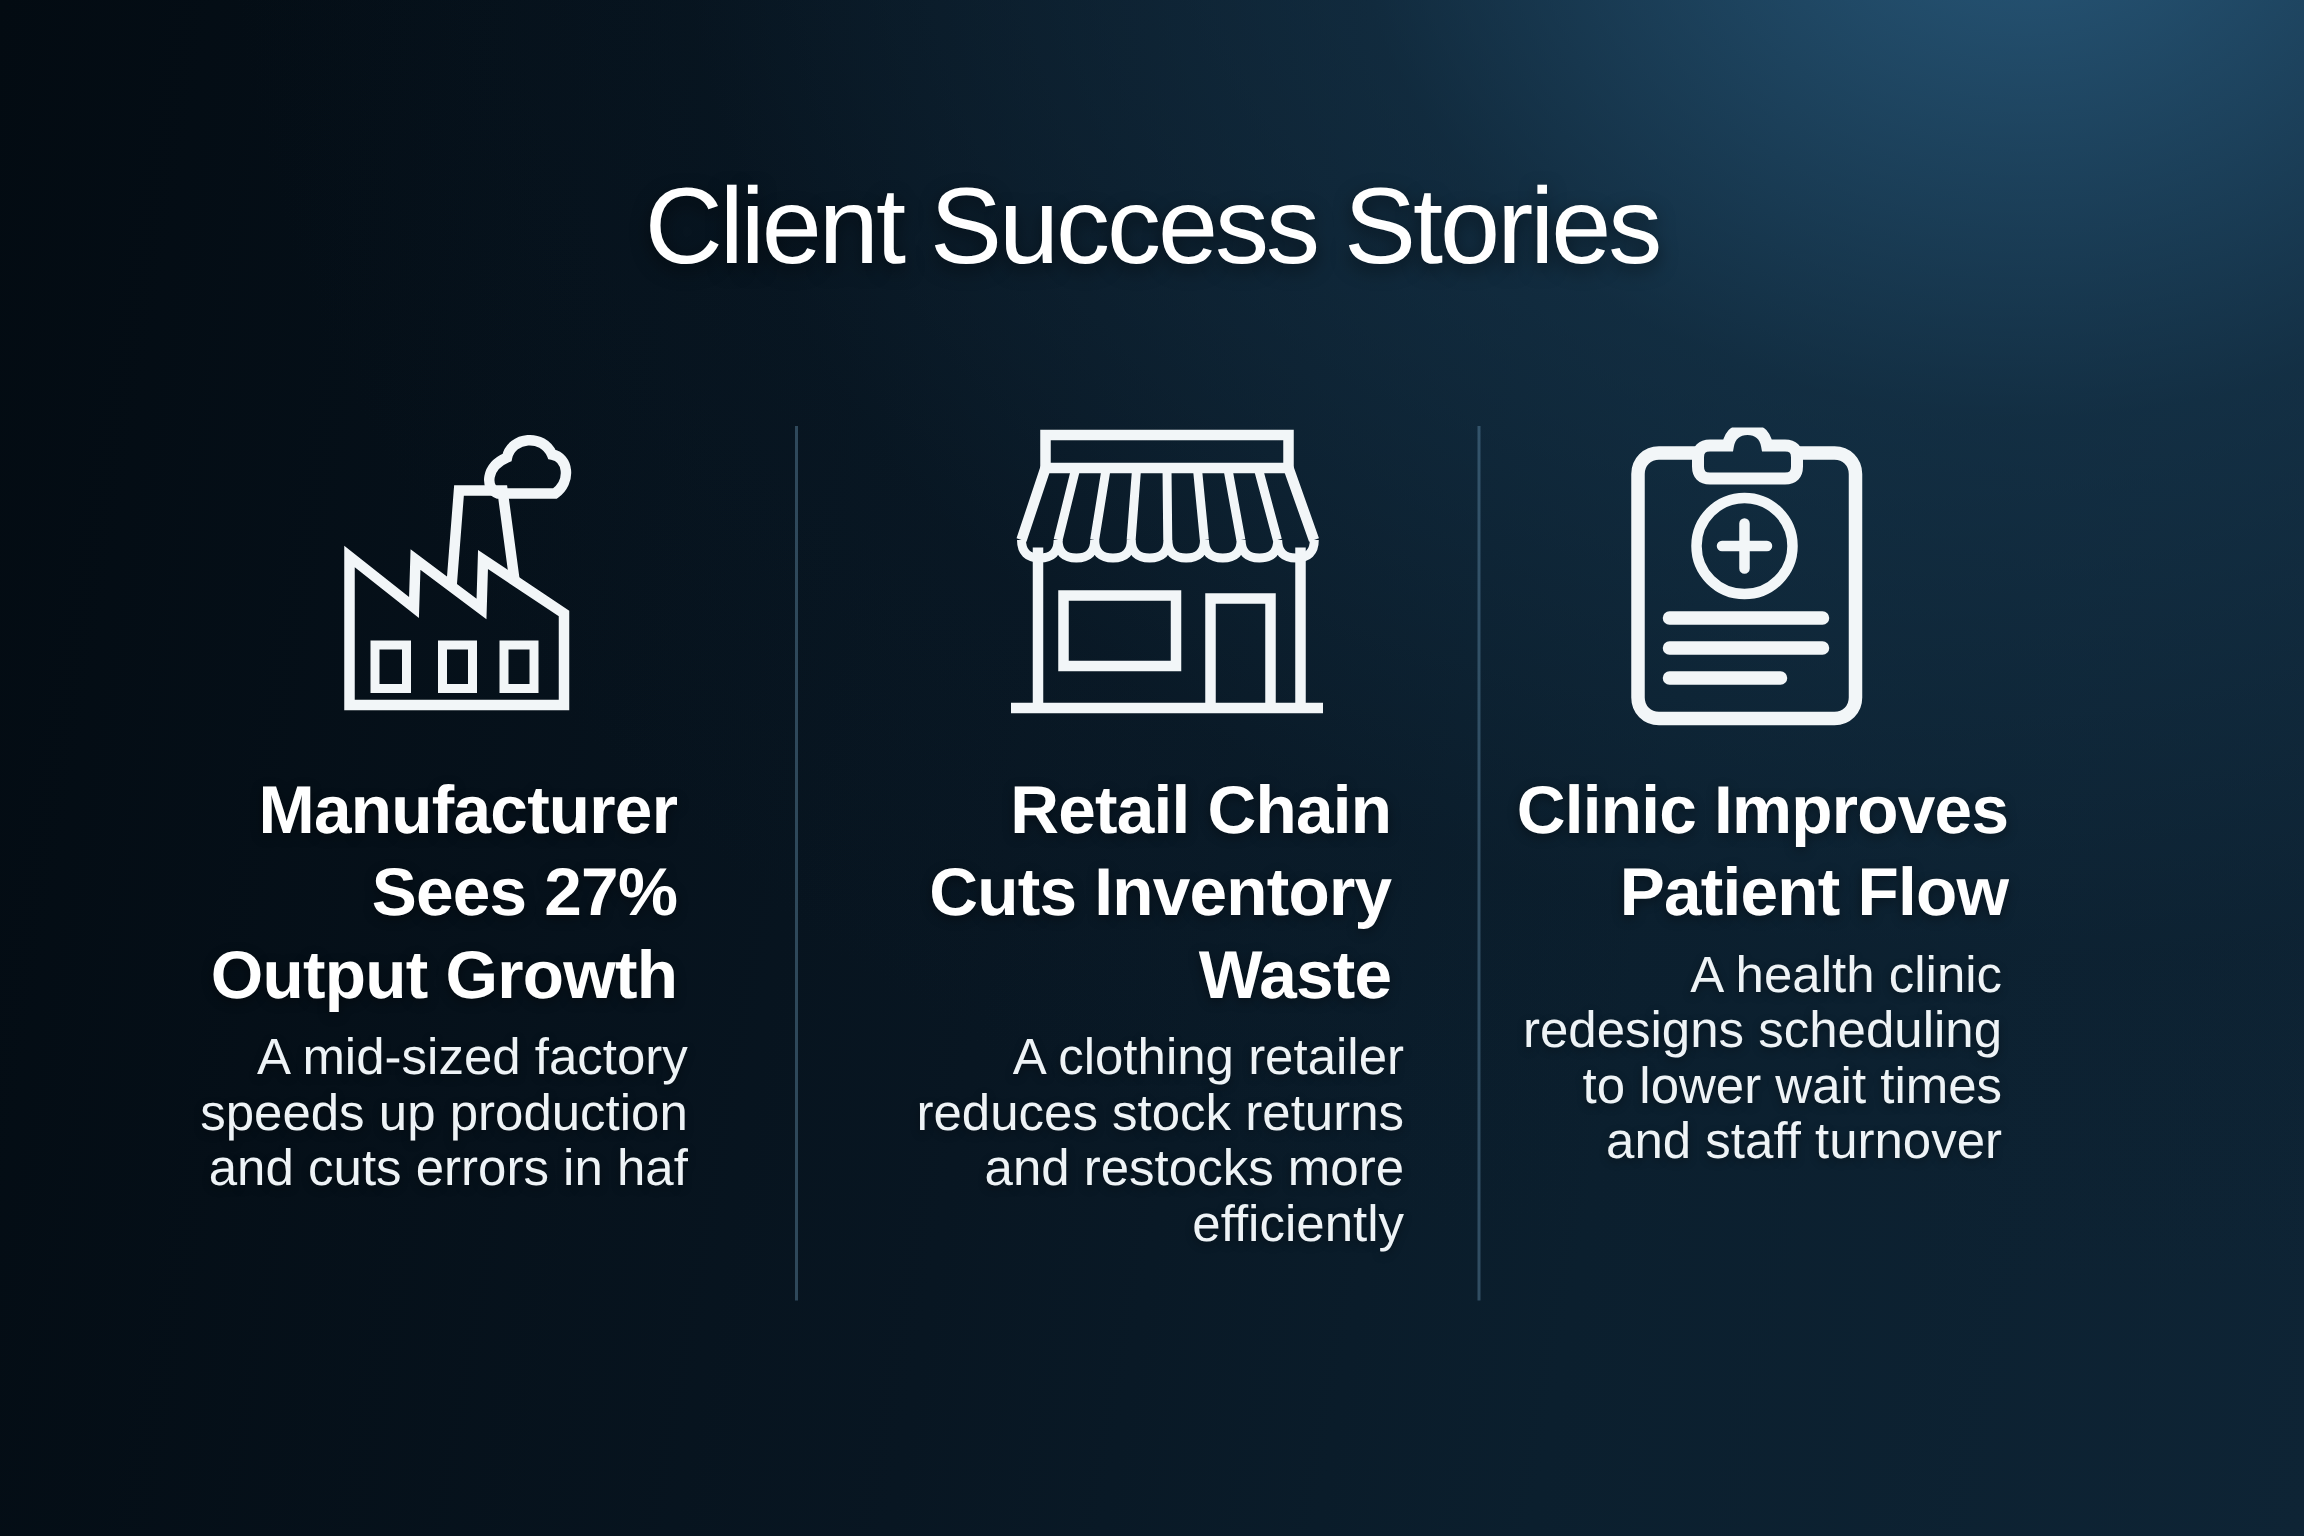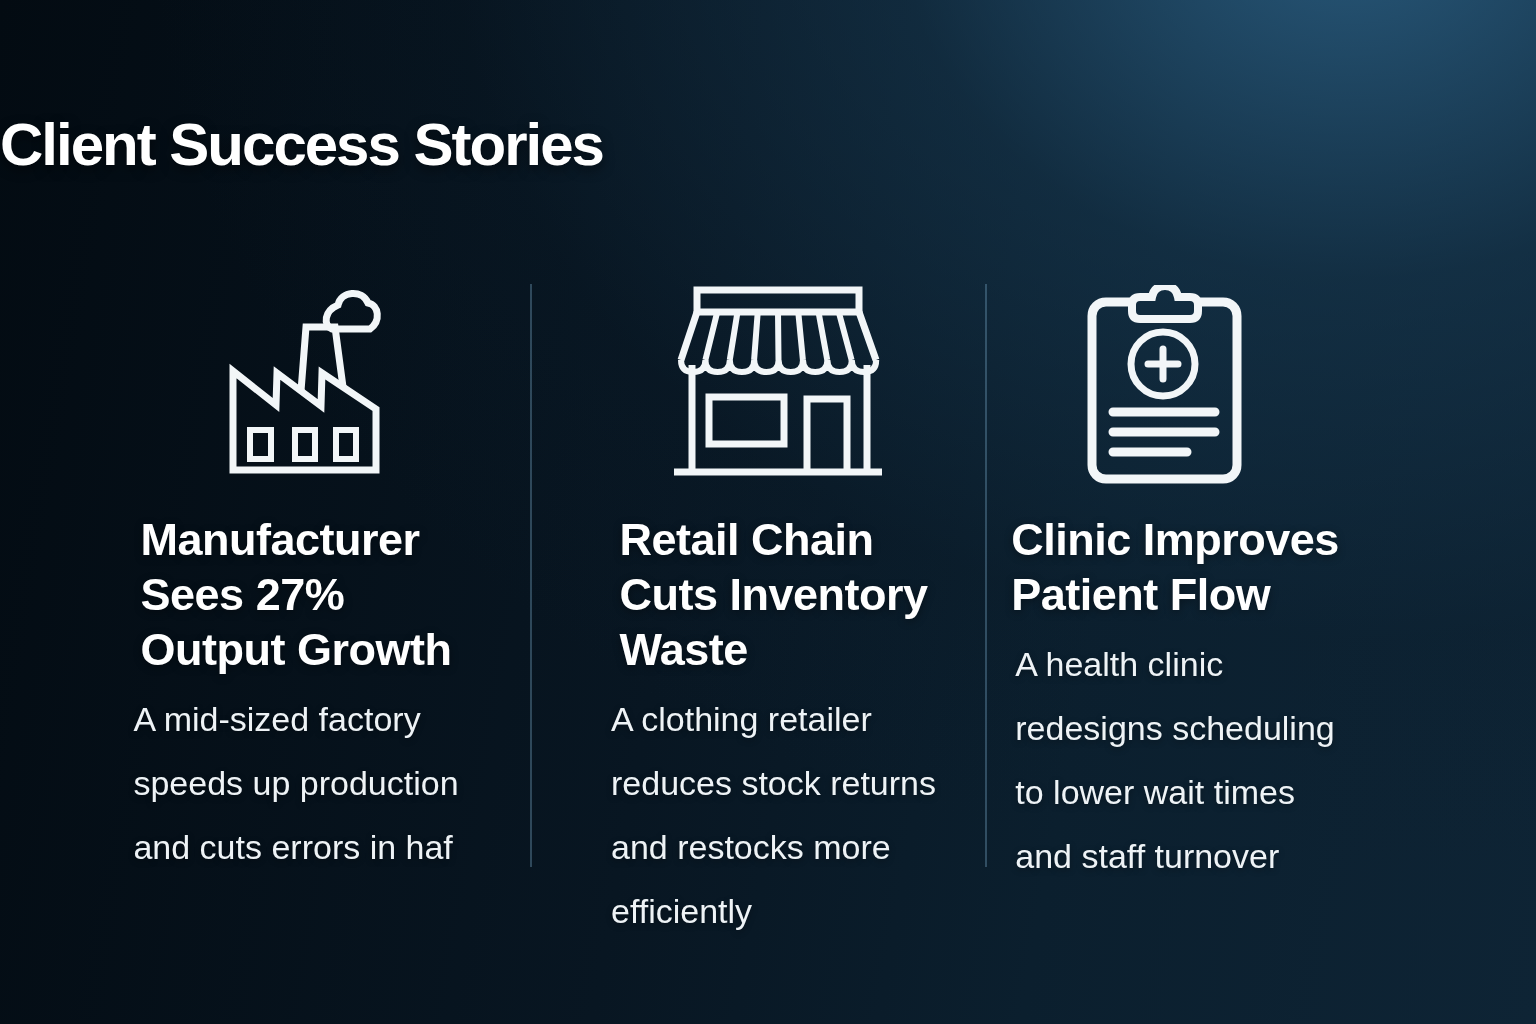--- a/index.html
+++ b/index.html
@@ -7,41 +7,41 @@
     position:relative; width:1536px; height:1024px; overflow:hidden;
     font-family:"Liberation Sans","DejaVu Sans",sans-serif;
     background-image:
       radial-gradient(1500px 1200px at 88% -8%,
         rgba(45,98,135,0.85) 0%, rgba(25,60,85,0.50) 30%,
         rgba(12,32,48,0.20) 60%, rgba(12,32,48,0) 80%),
       linear-gradient(100deg, #030b12 0%, #081622 45%, #0b1f2e 70%, #0e2435 100%);
   }
   .title {
     position:absolute; top:110px; left:0; width:100%; margin:0;
-    text-align:left; color:#ffffff; font-size:60px; font-weight:bold;
+    text-align:center; color:#ffffff; font-size:72px; font-weight:normal;
     letter-spacing:-2px; text-shadow:0 4px 12px rgba(0,0,0,0.5);
   }
   .col {
     position:absolute; top:285px; display:flex; flex-direction:column;
-    align-items:center; text-align:left;
+    align-items:center; text-align:right;
   }
   .col-1 { left:60px;  width:472px; }
   .col-2 { left:551px; width:445px; }
   .col-3 { left:955px; width:440px; }
   .icon-wrap { height:205px; display:flex; align-items:flex-start; justify-content:center; margin-bottom:22px; }
   .icon-wrap svg { display:block; }
   .icon-factory   { transform:translateX(10px); }
   .icon-store     { transform:translateX(4px); }
   .icon-clipboard { transform:translateX(-10px); }
   .heading {
     margin:0; color:#ffffff; font-size:45px; line-height:55px; font-weight:bold;
     letter-spacing:-0.5px; white-space:pre-line; text-shadow:0 2px 8px rgba(0,0,0,0.4);
   }
   .body-text {
-    margin:10px 0 0 0; color:#eef3f6; font-size:34px; line-height:64px;
+    margin:10px 0 0 0; color:#eef3f6; font-size:34px; line-height:37px;
     white-space:pre-line; text-shadow:0 2px 6px rgba(0,0,0,0.35);
   }
   .divider {
     position:absolute; top:284px; width:2px; height:583px;
     background:rgba(120,170,200,0.35);
   }
   .divider-1 { left:530px; }
   .divider-2 { left:985px; }
 </style>
 </head>

